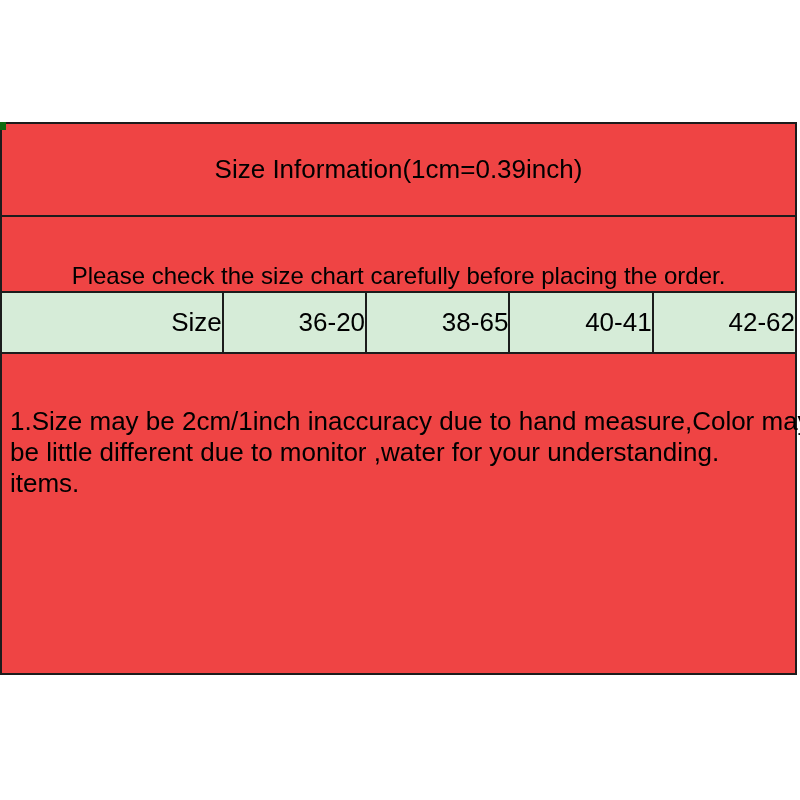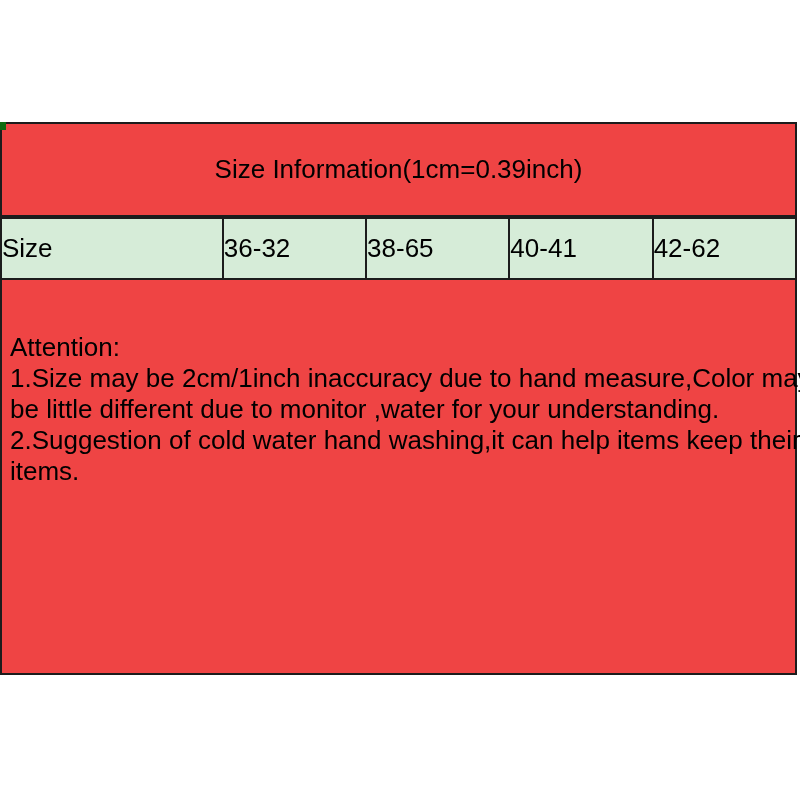--- a/index.html
+++ b/index.html
@@ -58,21 +58,21 @@
   }
   table.size-table {
     width: 100%;
     border-collapse: collapse;
     table-layout: fixed;
     background: #d6ecd8;
     font-size: 26px;
   }
   table.size-table td {
     border: 2px solid #1c1c1c;
-    text-align: left;
+    text-align: right;
     vertical-align: middle;
     padding: 0;
   }
   table.size-table td:first-child { border-left: none; }
   table.size-table td:last-child { border-right: none; }
   table.size-table tr:first-child td { height: 55px; }
   table.size-table tr:last-child td { height: 59px; }
   .col-label { width: 28%; }
   .col-size { width: 18%; }
   .attention-section {
@@ -88,35 +88,36 @@
 
 <div class="canvas">
   <div class="corner-mark"></div>
 
   <div class="panel">
 
     <div class="title-section">
       <span>Size Information(1cm=0.39inch)</span>
     </div>
 
+    <div class="notice-section">
+      <span>Please check the size chart carefully before placing the order.</span>
+    </div>
 
     <table class="size-table">
       <tbody>
         <tr>
           <td class="col-label">Size</td>
-          <td class="col-size">36-32</td>
+          <td class="col-size">36-20</td>
           <td class="col-size">38-65</td>
           <td class="col-size">40-41</td>
           <td class="col-size">42-62</td>
         </tr>
       </tbody>
     </table>
 
     <div class="attention-section">
-      <div class="attention-line">Attention:</div>
       <div class="attention-line">1.Size may be 2cm/1inch inaccuracy due to hand measure,Color may</div>
       <div class="attention-line">be little different due to monitor ,water for your understanding.</div>
-      <div class="attention-line">2.Suggestion of cold water hand washing,it can help items keep their</div>
       <div class="attention-line">items.</div>
     </div>
 
   </div>
 </div>
 
 </body></html>

